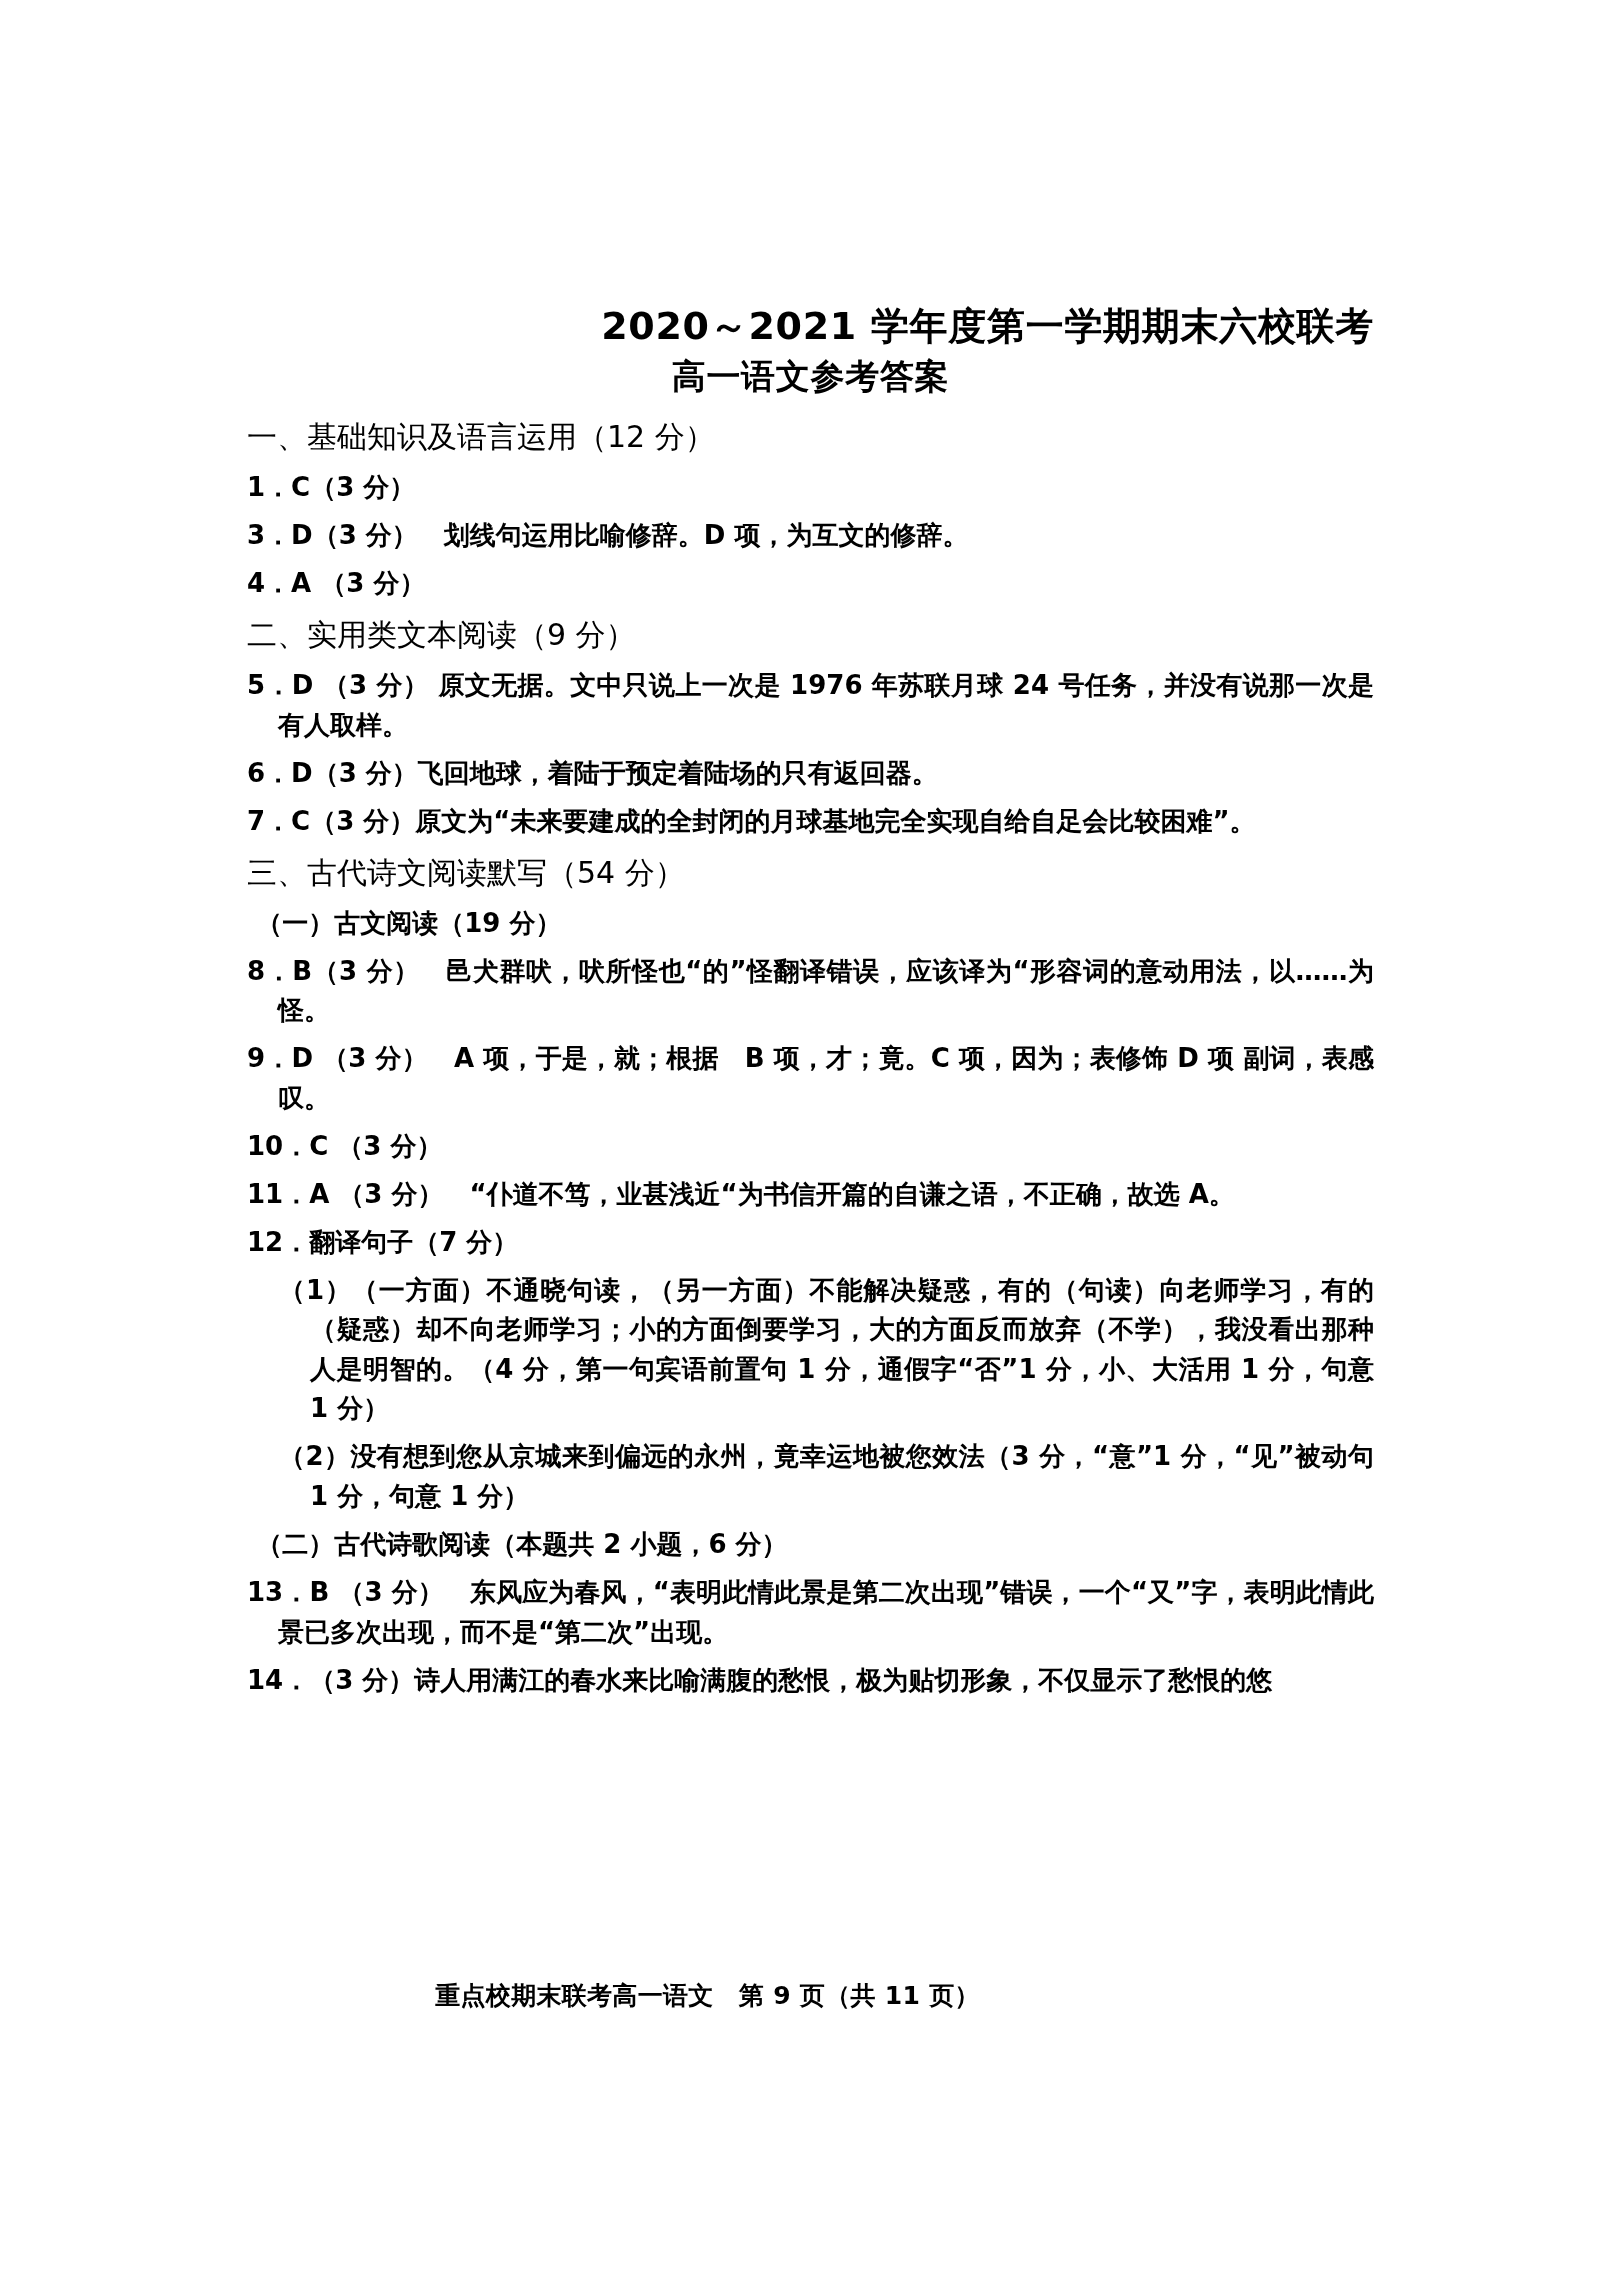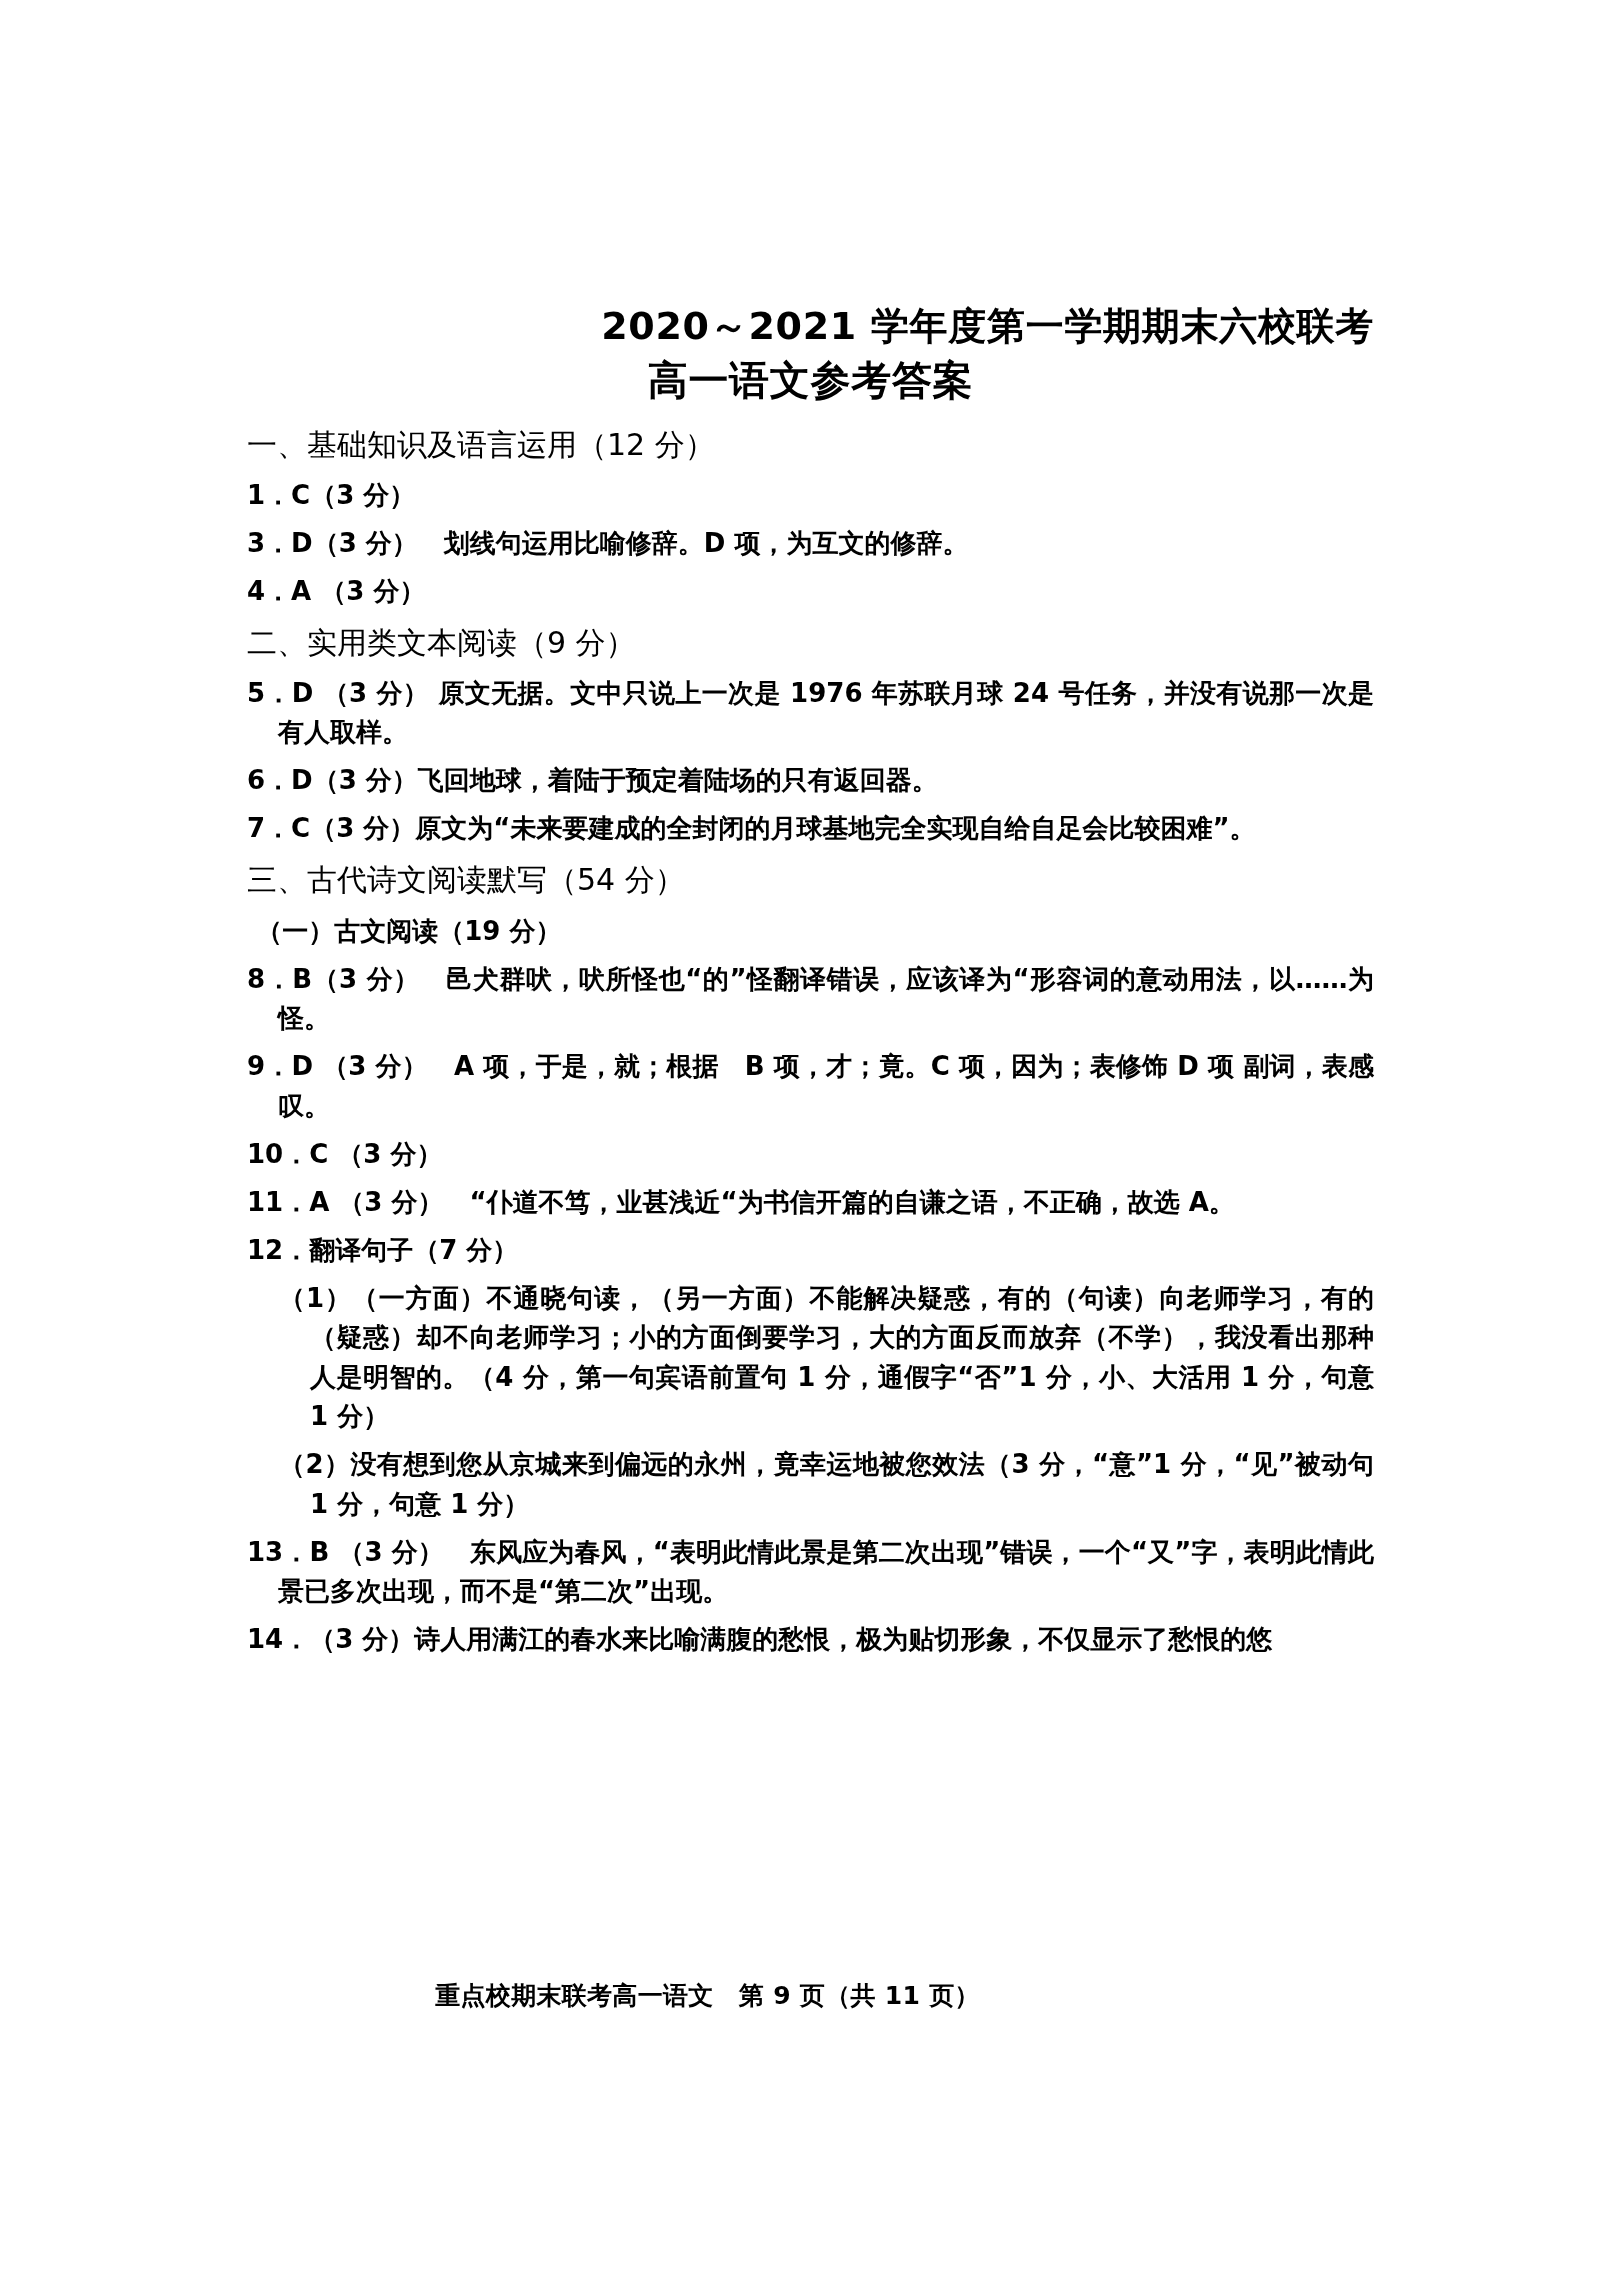--- a/index.html
+++ b/index.html
@@ -33,21 +33,21 @@
     text-align: right;
     font-weight: bold;
     font-size: 38px;
     line-height: 1.30;
     letter-spacing: 0.7px;
     margin: 0 0 2.6px 0;
   }
   .doc-subtitle {
     text-align: center;
     font-weight: bold;
-    font-size: 40px;
+    font-size: 34px;
     line-height: 1.30;
     letter-spacing: 0.7px;
     margin: 0 0 15.7px 0;
   }
 
   
   .blk {
     font-size: 26px;
     line-height: 1.52;
     margin: 0 0 8.5px 0;
@@ -115,20 +115,21 @@
 
     <p class="blk hang bold">8．B（3 分）　邑犬群吠，吠所怪也“的”怪翻译错误，应该译为“形容词的意动用法，以……为怪。</p>
     <p class="blk hang bold">9．D （3 分）　A 项，于是，就；根据　B 项，才；竟。C 项，因为；表修饰 D 项 副词，表感叹。</p>
     <p class="blk hang bold">10．C （3 分）</p>
     <p class="blk hang bold">11．A （3 分）　“仆道不笃，业甚浅近“为书信开篇的自谦之语，不正确，故选 A。</p>
     <p class="blk hang bold">12．翻译句子（7 分）</p>
 
     <p class="blk hang2 bold">（1）（一方面）不通晓句读，（另一方面）不能解决疑惑，有的（句读）向老师学习，有的（疑惑）却不向老师学习；小的方面倒要学习，大的方面反而放弃（不学），我没看出那种人是明智的。（4 分，第一句宾语前置句 1 分，通假字“否”1 分，小、大活用 1 分，句意 1 分）</p>
     <p class="blk hang2 bold">（2）没有想到您从京城来到偏远的永州，竟幸运地被您效法（3 分，“意”1 分，“见”被动句 1 分，句意 1 分）</p>
 
+    <p class="blk subhead bold">（二）古代诗歌阅读（本题共 2 小题，6 分）</p>
 
     <p class="blk hang bold">13．B （3 分）　东风应为春风，“表明此情此景是第二次出现”错误，一个“又”字，表明此情此景已多次出现，而不是“第二次”出现。</p>
     <p class="blk hang bold">14．（3 分）诗人用满江的春水来比喻满腹的愁恨，极为贴切形象，不仅显示了愁恨的悠</p>
 
   </div>
 
   <div class="footer">重点校期末联考高一语文　第 9 页（共 11 页）</div>
 
 </div>
 

